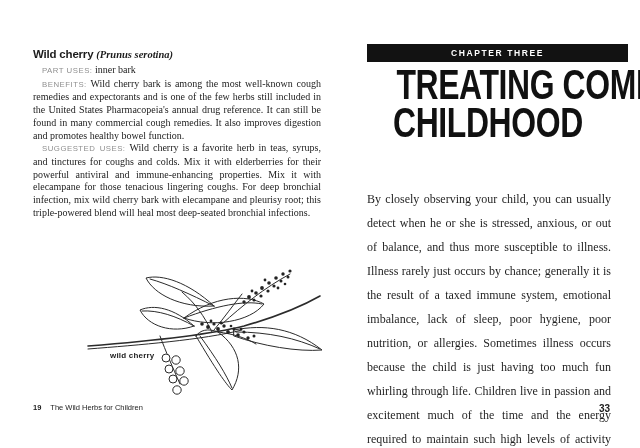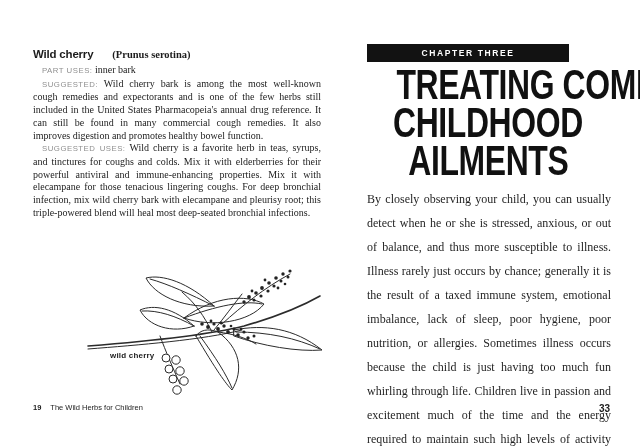--- a/index.html
+++ b/index.html
@@ -10,22 +10,22 @@
   }
 
   
   .left-col { position:absolute; left:33px; top:43px; width:288px; }
   .herb-heading { margin:0 0 2px 0; line-height:14px; white-space:nowrap; }
   .herb-name {
     font-family:"Liberation Sans", sans-serif; font-weight:bold;
     font-size:11.5px; letter-spacing:-0.2px;
   }
   .herb-latin {
-    font-family:"Liberation Serif", serif; 
-    font-size:10.5px; font-weight:600; margin-left:19px;
+    font-family:"Liberation Serif", serif; font-style:italic;
+    font-size:10.5px; font-weight:600; margin-left:3px;
   }
   p.lp {
     margin:0; font-size:10px; line-height:12.7px;
     text-align:justify; text-indent:9px;
   }
   .lp-label {
     font-family:"Liberation Sans", sans-serif; font-size:7.8px;
     color:#8f8f8f; letter-spacing:0.5px;
   }
 
@@ -38,21 +38,21 @@
   }
 
   .footer-left {
     position:absolute; left:33px; top:403px;
     font-family:"Liberation Sans", sans-serif; font-size:7.5px; color:#1c1c1c;
   }
   .footer-left .pn { font-weight:bold; margin-right:9px; }
 
   
   .banner {
-    position:absolute; left:367px; top:44px; width:202px; height:18px;
+    position:absolute; left:367px; top:44px; width:261px; height:18px;
     background:#121212; color:#ffffff;
     display:flex; align-items:center; justify-content:center;
     font-family:"Liberation Sans", sans-serif; font-weight:bold;
     font-size:8.5px; letter-spacing:1.6px;
   }
   .chapter-title {
     position:absolute; left:347px; top:66px; width:282px;
     text-align:center; color:#111;
     font-family:"Liberation Sans", sans-serif; font-weight:bold;
   }
@@ -80,21 +80,21 @@
 </head>
 <body>
 
 <div class="sheet">
 
   <div class="left-col">
     <h2 class="herb-heading"><span class="herb-name">Wild cherry</span><span class="herb-latin">(Prunus serotina)</span></h2>
 
     <p class="lp"><span class="lp-label">PART USES:</span> <span>inner bark</span></p>
 
-    <p class="lp"><span class="lp-label">SUGGESTED:</span> <span>Wild cherry bark is among the most well-known cough remedies and expectorants and is one of the few herbs still included in the United States Pharmacopeia's annual drug reference. It can still be found in many commercial cough remedies. It also improves digestion and promotes healthy bowel function.</span></p>
+    <p class="lp"><span class="lp-label">BENEFITS:</span> <span>Wild cherry bark is among the most well-known cough remedies and expectorants and is one of the few herbs still included in the United States Pharmacopeia's annual drug reference. It can still be found in many commercial cough remedies. It also improves digestion and promotes healthy bowel function.</span></p>
 
     <p class="lp"><span class="lp-label">SUGGESTED USES:</span> <span>Wild cherry is a favorite herb in teas, syrups, and tinctures for coughs and colds. Mix it with elderberries for their powerful antiviral and immune-enhancing properties. Mix it with elecampane for those tenacious lingering coughs. For deep bronchial infection, mix wild cherry bark with elecampane and pleurisy root; this triple-powered blend will heal most deep-seated bronchial infections.</span></p>
 
   </div>
 
   <div class="illustration">
     <svg width="246" height="136" viewBox="0 0 246 136">
 
       <path class="ln2" d="M4,80 C55,76 120,70 160,60 C195,50 215,42 236,30"></path>
       <path class="ln" d="M4,83 C55,79 118,74 158,64"></path>
@@ -175,20 +175,19 @@
 
   <div class="footer-left"><span class="pn">19</span><span>The Wild Herbs for Children</span></div>
 
   <div class="banner">
       <span>CHAPTER THREE</span>
     </div>
 
   <div class="chapter-title">
     <div class="title-line"><span>TREATING COMMON</span></div>
     <div class="title-line"><span>CHILDHOOD</span></div>
-    <div class="title-line"><span>AILMENTS</span></div>
   </div>
 
   <p class="right-body">By closely observing your child, you can usually detect when he or she is stressed, anxious, or out of balance, and thus more susceptible to illness. Illness rarely just occurs by chance; generally it is the result of a taxed immune system, emotional imbalance, lack of sleep, poor hygiene, poor nutrition, or allergies. Sometimes illness occurs because the child is just having too much fun whirling through life. Children live in passion and excitement much of the time and the energy required to maintain such high levels of activity can leave even the most exuberant of spirits exhausted and depleted.</p>
 
   <div class="footer-right">33</div>
 
 </div>
 
 </body></html>

